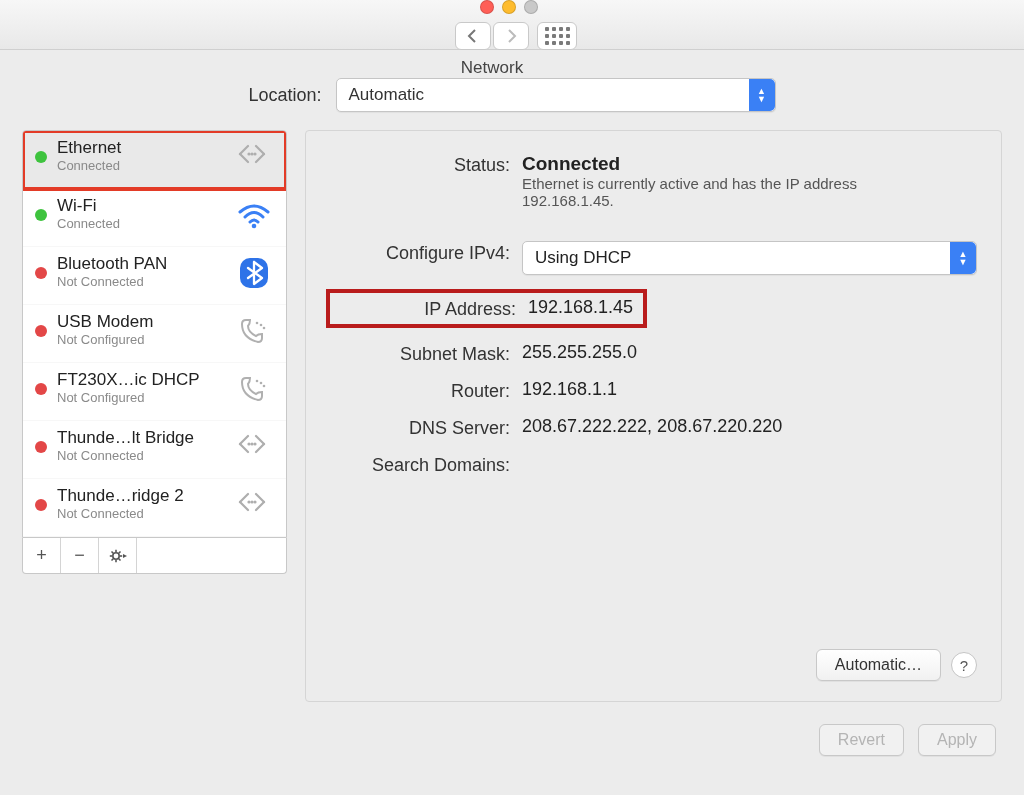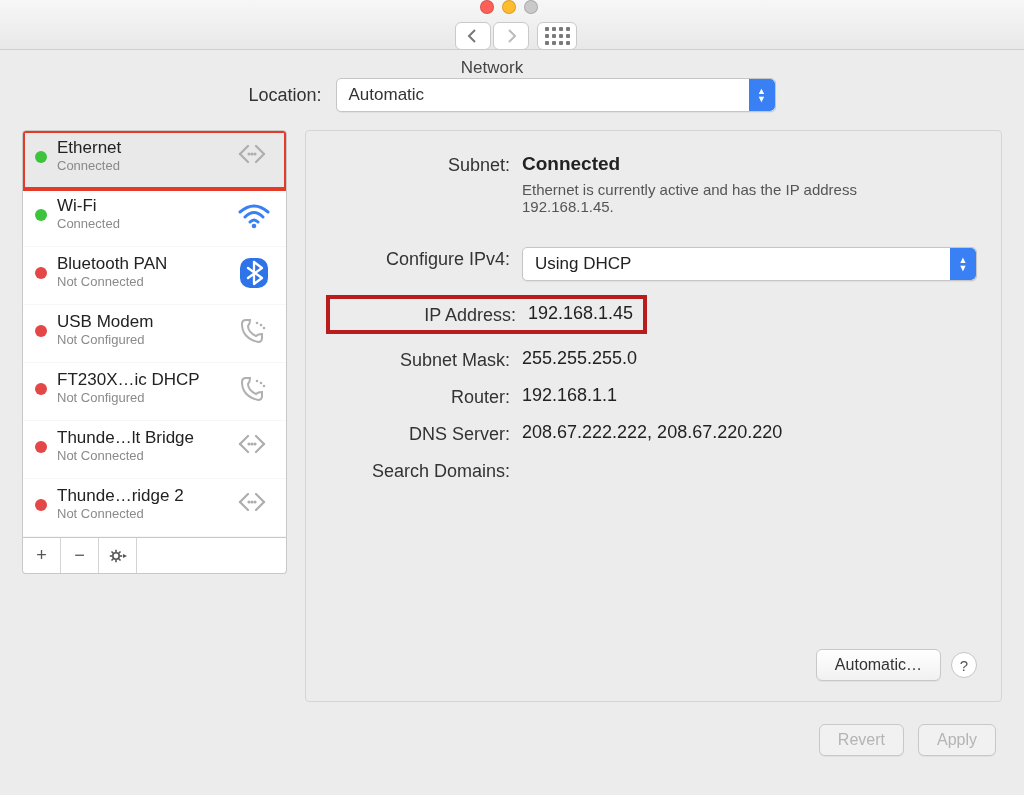--- a/index.html
+++ b/index.html
@@ -96,21 +96,21 @@
   
   .detail {
     flex:1; border:1px solid #d5d5d5; border-radius:4px;
     background:#ececec; padding:22px 24px 20px 24px;
     display:flex; flex-direction:column; min-height:572px;
   }
   .kv { display:flex; gap:12px; margin-bottom:14px; align-items:flex-start; }
   .kv .k { width:180px; text-align:right; font-size:18px; color:#333; padding-top:2px; }
   .kv .v { flex:1; font-size:18px; color:#222; }
   .kv.status .v strong { font-weight:700; font-size:19px; }
-  .kv.status .desc { font-size:15px; color:#555; margin-top:6px; max-width:380px; }
+  .kv.status .desc { font-size:15px; color:#555; max-width:380px; }
 
   .detail .select-box { min-width:auto; width:100%; }
   .kv.highlight-box {
     display:inline-flex; border:4px solid #b91c1c; padding:4px 10px 4px 16px;
     margin-left:-4px; width:fit-content;
   }
   .kv.highlight-box .k { width:170px; }
 
   .detail-footer { margin-top:auto; display:flex; justify-content:flex-end; align-items:center; gap:10px; }
   .btn {
@@ -295,21 +295,21 @@
           <path d="M14 5 L18 7 L14 9 Z" fill="#555"></path>
         </svg>
       </div>
       <div class="tool-spacer"></div>
     </div>
   </div>
 
   <div class="detail">
 
     <div class="kv status">
-      <div class="k">Subnet:</div>
+      <div class="k">Status:</div>
       <div class="v">
         <strong>Connected</strong>
         <div class="desc">Ethernet is currently active and has the IP address 192.168.1.45.</div>
       </div>
     </div>
 
     <div style="height:18px"></div>
 
     <div class="kv">
       <div class="k">Configure IPv4:</div>

